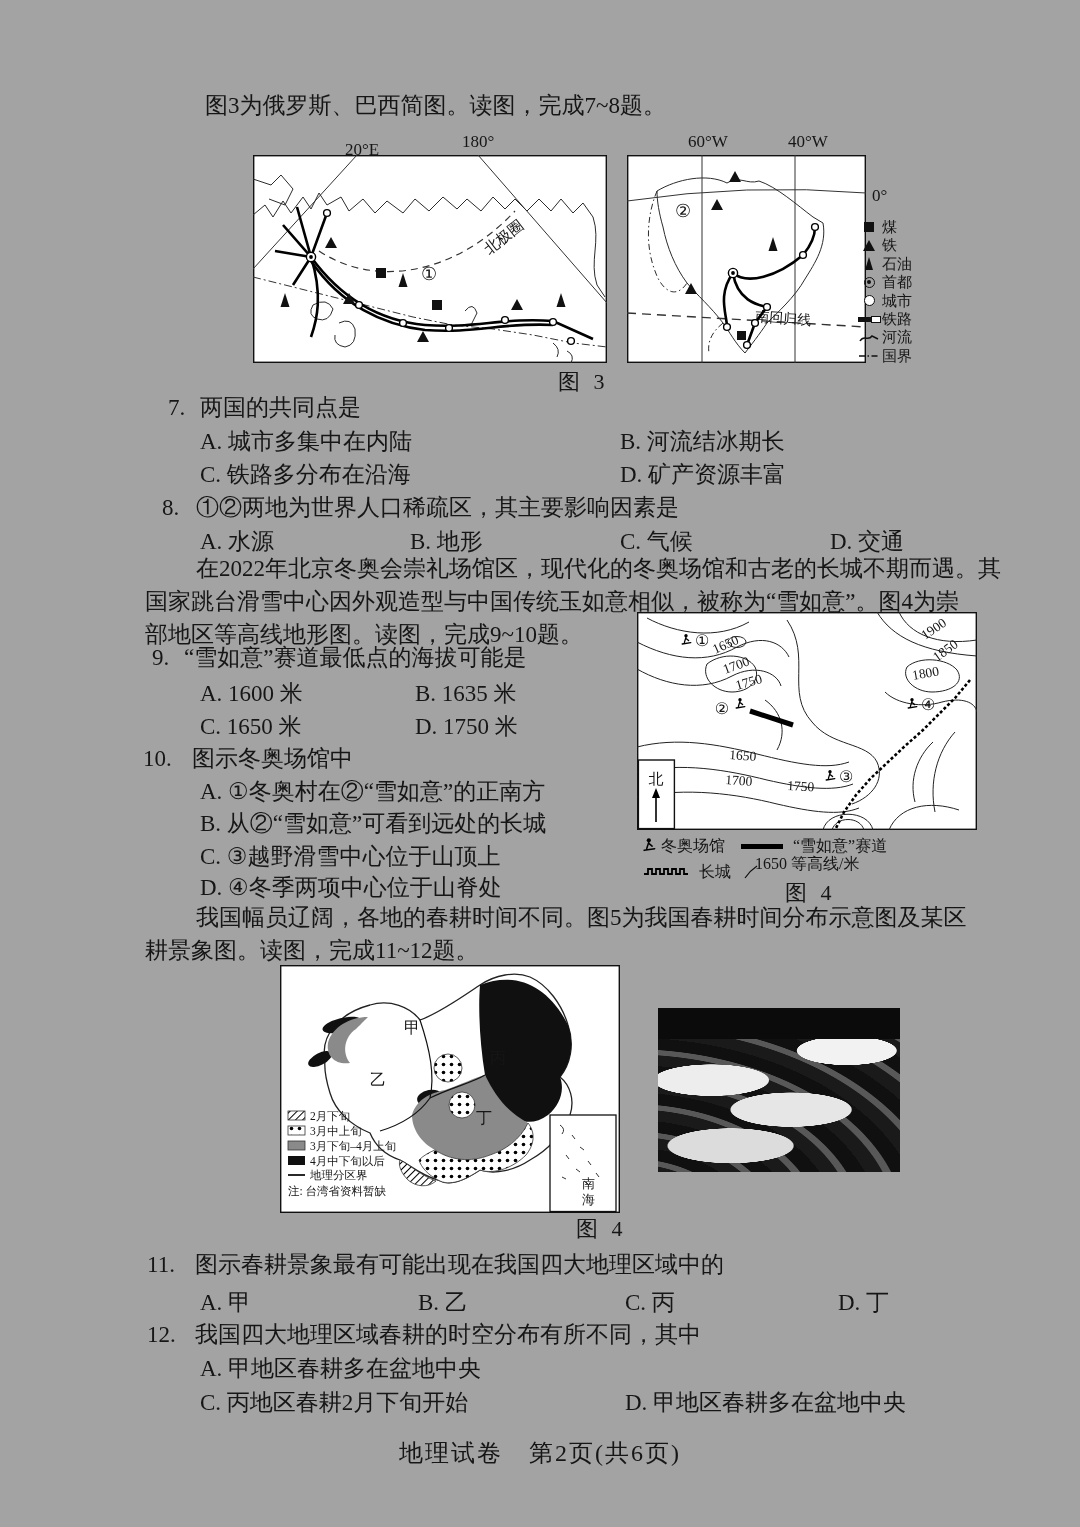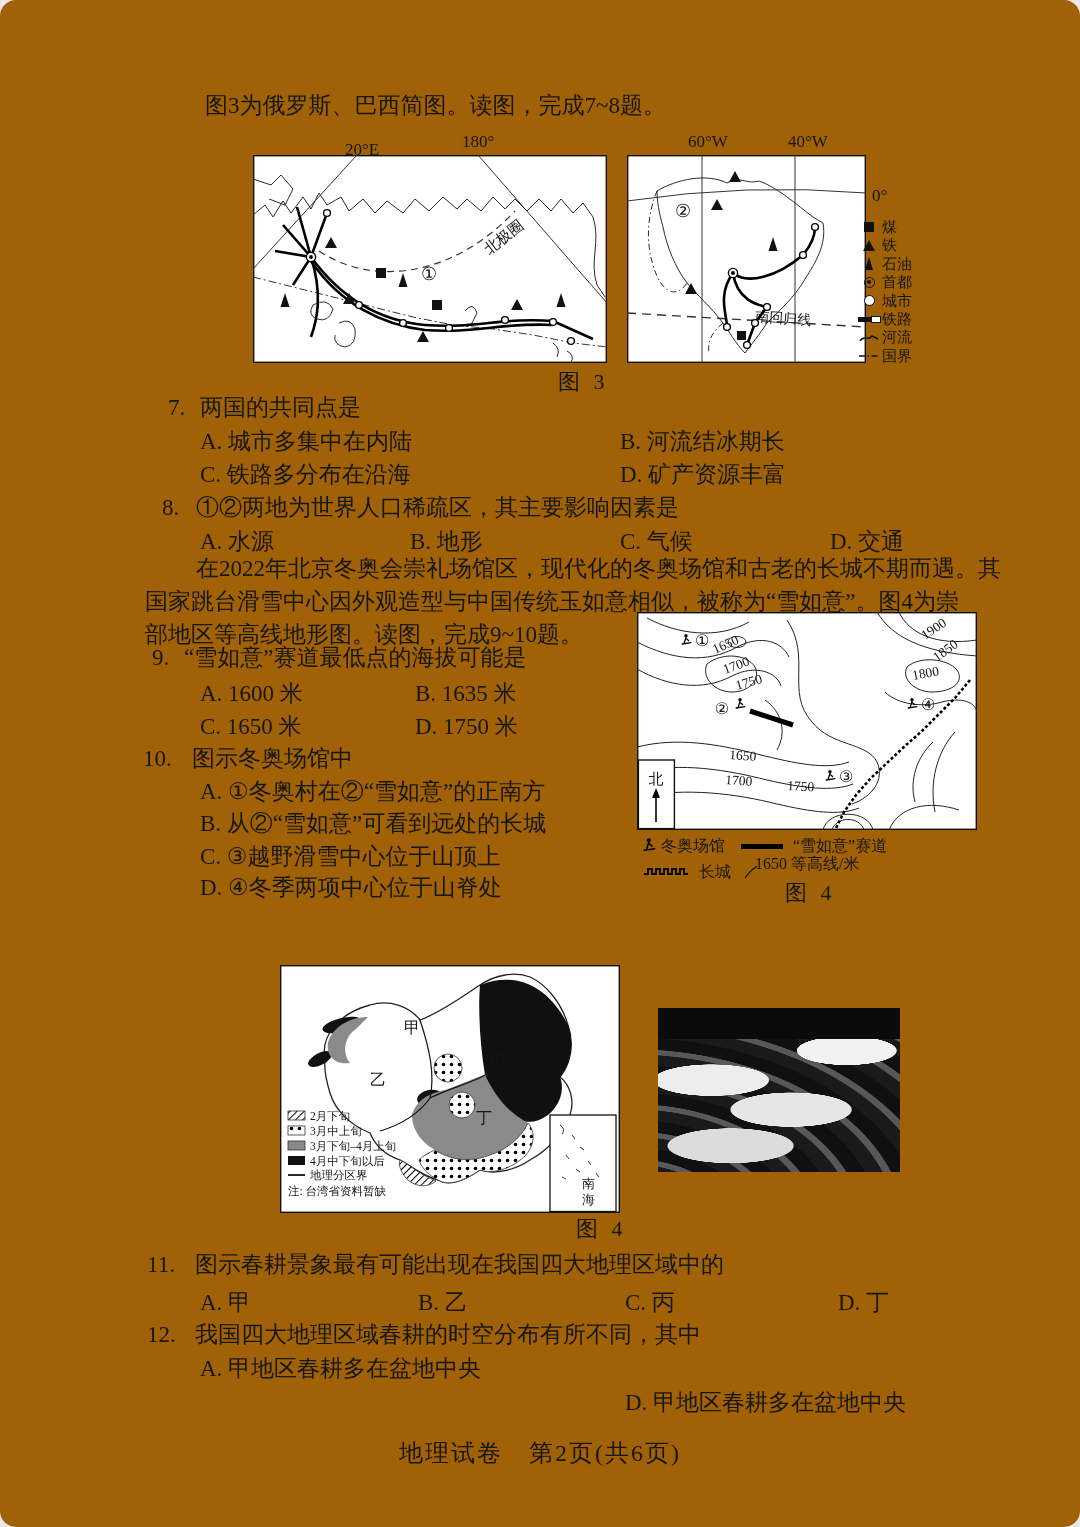--- a/index.html
+++ b/index.html
@@ -1,21 +1,20 @@
 <!DOCTYPE html>
 <html><head>
 <meta charset="utf-8">
 <style>
   html,body{margin:0;padding:0;background:#e9e9e9;}
   .page{
     position:relative;width:1080px;height:1527px;margin:0 auto;
-    background:#a16207;overflow:hidden;
+    background:#a3a3a3;overflow:hidden;
     font-family:"Liberation Serif","DejaVu Serif",serif;
     color:#161616;
-    border-radius:16px;
   }
   .abs{position:absolute;}
   .t{font-size:23px;white-space:nowrap;line-height:1.25;}
   .lon{font-size:17px;white-space:nowrap;}
   .cap{font-size:22px;white-space:nowrap;letter-spacing:4px;}
   svg{display:block;}
   svg text{font-family:"Liberation Serif","DejaVu Serif",serif;fill:#161616;}
   
   .lg3{font-size:15px;line-height:18.4px;}
   .lg3 .row{display:flex;align-items:center;height:18.4px;}
@@ -318,20 +317,22 @@
   <span class="abs t" style="left:200px;top:713px">C. 1650 米</span>
   <span class="abs t" style="left:415px;top:713px">D. 1750 米</span>
 
   <span class="abs t" style="left:143px;top:745px">10.</span>
   <span class="abs t" style="left:192px;top:745px">图示冬奥场馆中</span>
   <span class="abs t" style="left:200px;top:778px">A. ①冬奥村在②“雪如意”的正南方</span>
   <span class="abs t" style="left:200px;top:810px">B. 从②“雪如意”可看到远处的长城</span>
   <span class="abs t" style="left:200px;top:843px">C. ③越野滑雪中心位于山顶上</span>
   <span class="abs t" style="left:200px;top:874px">D. ④冬季两项中心位于山脊处</span>
 
+  <span class="abs t" style="left:196px;top:904px">我国幅员辽阔，各地的春耕时间不同。图5为我国春耕时间分布示意图及某区</span>
+  <span class="abs t" style="left:145px;top:937px">耕景象图。读图，完成11~12题。</span>
 
   <svg class="abs" style="left:280px;top:965px" width="340" height="248" viewBox="0 0 340 248">
     <defs>
       <pattern id="hatch" width="5" height="5" patternUnits="userSpaceOnUse" patternTransform="rotate(45)">
         <rect width="5" height="5" fill="#fff"></rect>
           <line x1="0" y1="0" x2="0" y2="5" stroke="#000" stroke-width="2"></line>
       </pattern>
       <pattern id="dots" width="8" height="8" patternUnits="userSpaceOnUse">
         <rect width="8" height="8" fill="#fff"></rect>
           <circle cx="3.5" cy="3.5" r="1.8" fill="#000"></circle>
@@ -397,17 +398,18 @@
   <span class="abs t" style="left:147px;top:1251px">11.</span>
   <span class="abs t" style="left:195px;top:1251px">图示春耕景象最有可能出现在我国四大地理区域中的</span>
   <span class="abs t" style="left:200px;top:1289px">A. 甲</span>
   <span class="abs t" style="left:418px;top:1289px">B. 乙</span>
   <span class="abs t" style="left:625px;top:1289px">C. 丙</span>
   <span class="abs t" style="left:838px;top:1289px">D. 丁</span>
 
   <span class="abs t" style="left:147px;top:1321px">12.</span>
   <span class="abs t" style="left:195px;top:1321px">我国四大地理区域春耕的时空分布有所不同，其中</span>
   <span class="abs t" style="left:200px;top:1355px">A. 甲地区春耕多在盆地中央</span>
+  <span class="abs t" style="left:200px;top:1389px">C. 丙地区春耕2月下旬开始</span>
   <span class="abs t" style="left:625px;top:1389px">D. 甲地区春耕多在盆地中央</span>
 
   <div class="abs footer" style="left:0;top:1437px;width:1080px;text-align:center">地理试卷　第2页(共6页)</div>
 
 </div>
 
 </body></html>

